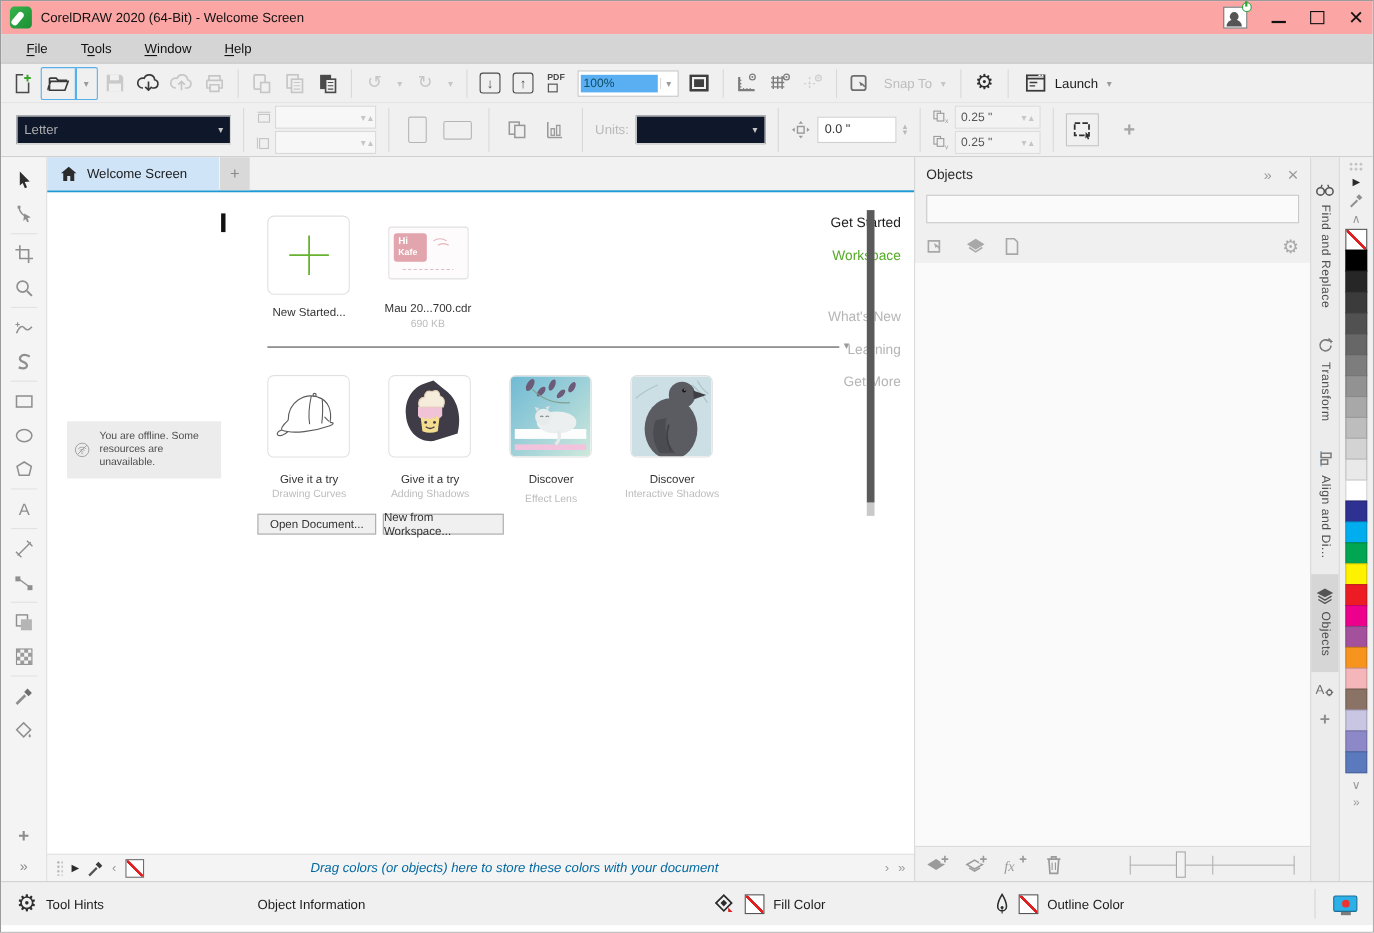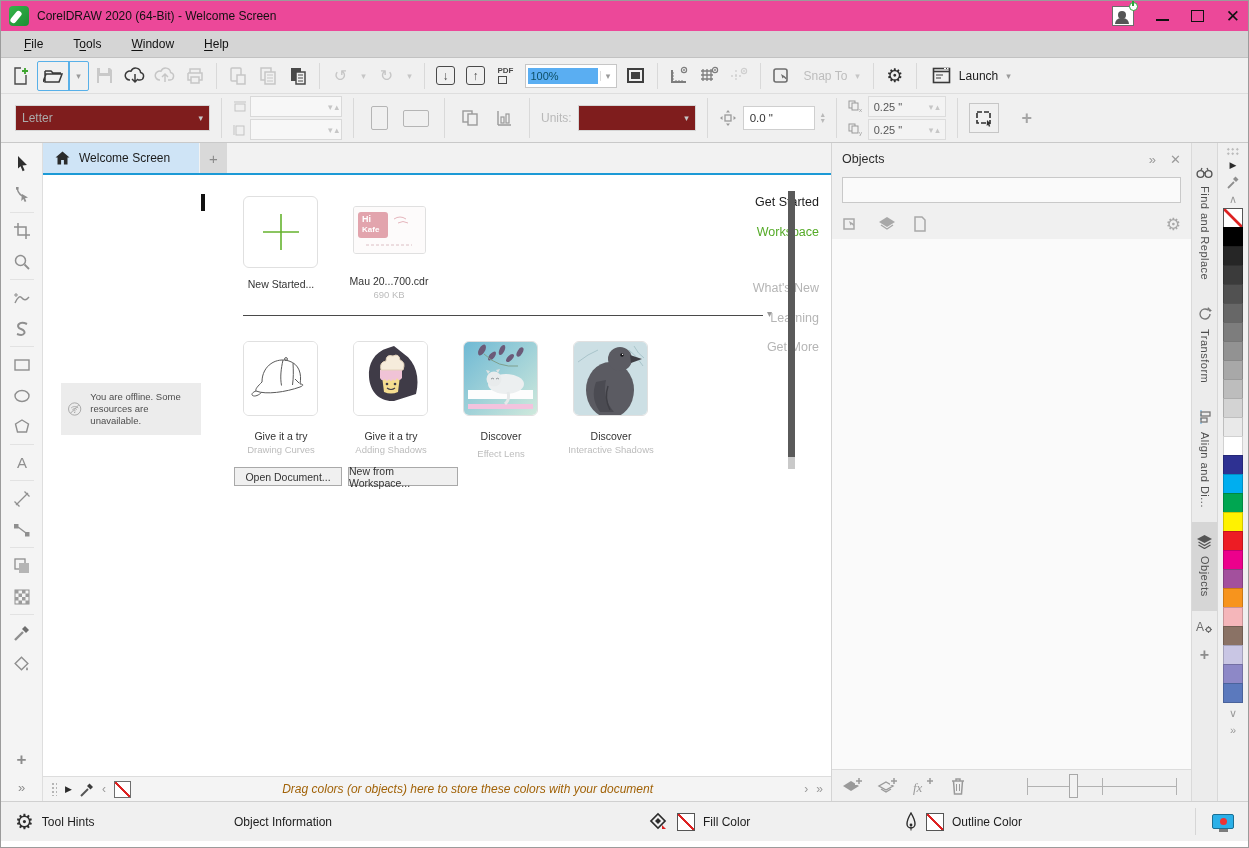--- a/index.html
+++ b/index.html
@@ -1,21 +1,21 @@
 <!DOCTYPE html>
 <html><head>
 <meta charset="utf-8">
 <style>
   * { box-sizing: border-box; margin:0; padding:0; }
   html,body { background:#fff; }
   body { font-family:"Liberation Sans", sans-serif; }
   .app { width:1249px; height:848px; display:flex; flex-direction:column; background:#fff; border:1px solid #9b9b9b; overflow:hidden; }
 
   
-  .titlebar { height:30px; background:#ec4899; display:flex; align-items:center; padding:0 8px; flex:0 0 auto; }
+  .titlebar { height:30px; background:#fca5a5; display:flex; align-items:center; padding:0 8px; flex:0 0 auto; }
   .logo { width:20px; height:20px; border-radius:4px; background:linear-gradient(135deg,#35b44a,#1d8f33); position:relative; margin-right:8px; overflow:hidden; }
   .logo::after { content:""; position:absolute; left:4px; top:4px; width:6px; height:14px; background:#fff; border-radius:3px; transform:rotate(40deg); }
   .title-text { font-size:12px; color:#111; }
   .title-controls { margin-left:auto; display:flex; align-items:center; gap:22px; }
   .acct { width:22px; height:20px; border:1px solid #6d6d6d; position:relative; background:#fff; }
   .acct::before { content:""; position:absolute; left:5px; top:4px; width:8px; height:8px; border-radius:50%; background:#555; }
   .acct::after { content:""; position:absolute; left:2px; bottom:1px; width:14px; height:6px; border-radius:6px 6px 0 0; background:#555; }
   .pwr { position:absolute; right:-5px; top:-5px; width:9px; height:9px; border:1.5px solid #2ba63a; border-radius:50%; background:#fff; }
   .pwr::after { content:""; position:absolute; left:2.4px; top:-2px; width:1.6px; height:5px; background:#2ba63a; }
   .win-min { width:13px; height:2px; background:#111; margin-top:8px; }
@@ -43,21 +43,21 @@
   .snapto { font-size:12px; color:#bdbdbd; display:flex; align-items:center; gap:8px; padding:0 6px; }
   .launch { display:flex; align-items:center; gap:8px; padding:0 8px; font-size:12px; color:#1b1b1b; }
   .gear { font-size:19px; color:#2f2f2f; line-height:1; }
   .gear.gray { color:#a8a8a8; font-size:17px; }
   .boxarrow { width:19px; height:19px; border:1.6px solid #4a4a4a; border-radius:3px; color:#4a4a4a; font-size:12px; font-weight:bold; display:flex; align-items:center; justify-content:center; }
   .pdfico { display:flex; flex-direction:column; align-items:flex-start; color:#4a4a4a; font-size:8px; font-weight:bold; line-height:1; gap:1px; }
   .pdfico .pg { width:9px; height:8px; border:1.2px solid #4a4a4a; }
   .fsprev { width:17px; height:15px; border:2px solid #3f3f3f; background:#3f3f3f; box-shadow:inset 0 0 0 2px #f0f0f0; }
 
   
-  .combo { height:26px; background:#7f1d1d; border:1px solid #d5d5d5; display:flex; align-items:center; font-size:12px; color:#ababab; padding:0 6px; }
+  .combo { height:26px; background:#0f172a; border:1px solid #d5d5d5; display:flex; align-items:center; font-size:12px; color:#ababab; padding:0 6px; }
   .combo .cv { flex:1; }
   .combo.letter { width:195px; }
   .combo.units { width:118px; }
   .fieldrow { display:flex; align-items:center; gap:3px; }
   .sizegrid { display:flex; flex-direction:column; gap:2px; }
   .sizegrid .r { display:flex; align-items:center; gap:3px; }
   .minifield { width:92px; height:21px; background:#f7f7f7; border:1px solid #d9d9d9; display:flex; align-items:center; justify-content:flex-end; padding:0 2px; gap:2px; font-size:10px; color:#c9c9c9; }
   .field { height:24px; background:#fff; border:1px solid #cfcfcf; display:flex; align-items:center; font-size:11.5px; color:#333; padding:0 6px; }
   .spincol { display:flex; flex-direction:column; justify-content:center; line-height:6px; }
   .spincol span { font-size:8px; color:#b9b9b9; }
@@ -95,21 +95,21 @@
   .wscroll { position:absolute; left:745px; top:16px; width:7px; height:266px; background:#5a5a5a; }
   .wscroll::after { content:""; position:absolute; left:0; bottom:-12px; width:7px; height:12px; background:#c9c9c9; }
 
   
   .docpal { height:25px; background:#f4f4f4; border-top:1px solid #ddd; display:flex; align-items:center; padding:0 8px; gap:8px; flex:0 0 auto; color:#9a9a9a; }
   .dots-v { width:6px; height:14px; background:radial-gradient(#b5b5b5 1px, transparent 1.2px); background-size:4px 4px; }
   .play { color:#2b2b2b; font-size:9px; }
   .none-swatch { width:17px; height:17px; background:
       linear-gradient(to top right, transparent 44%, #d22 45%, #d22 55%, transparent 56%), #fff;
       border:1px solid #6e6e6e; }
-  .docpal-hint { flex:1; text-align:center; font-style:italic; font-size:12px; color:#a16207; }
+  .docpal-hint { flex:1; text-align:center; font-style:italic; font-size:12px; color:#0369a1; }
 
   
   .docker { width:360px; background:#f0f0f0; border-left:1px solid #d4d4d4; display:flex; flex-direction:column; flex:0 0 auto; }
   .docker-head { height:32px; display:flex; align-items:center; padding:0 10px; flex:0 0 auto; }
   .docker-title { font-size:12.5px; color:#2b2b2b; }
   .docker-head .ic { margin-left:auto; display:flex; gap:14px; color:#9a9a9a; font-size:13px; }
   .docker-search { height:26px; margin:2px 10px 6px; background:#fafafa; border:1px solid #c9c9c9; flex:0 0 auto; }
   .docker-tools { height:30px; display:flex; align-items:center; gap:15px; padding:0 10px; flex:0 0 auto; }
   .docker-body { flex:1; background:#fafafa; }
   .docker-foot { height:32px; border-top:1px solid #dcdcdc; display:flex; align-items:center; gap:13px; padding:10px 10px; flex:0 0 auto; }

